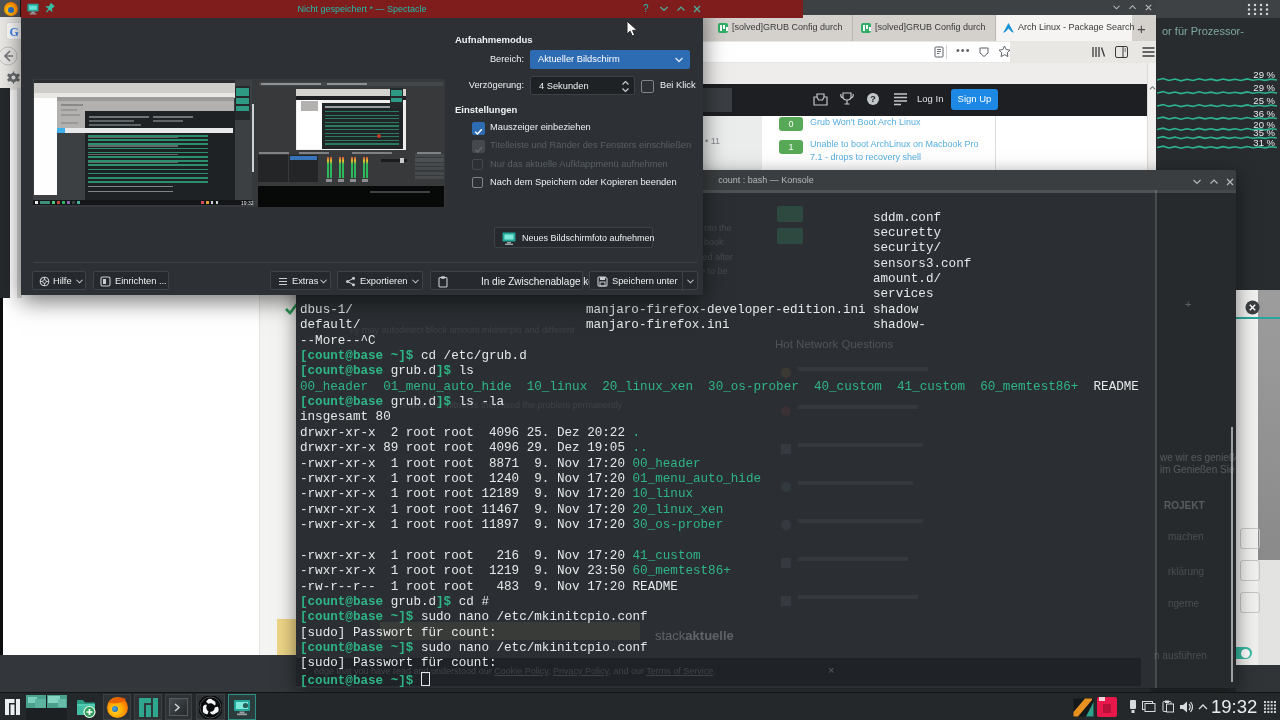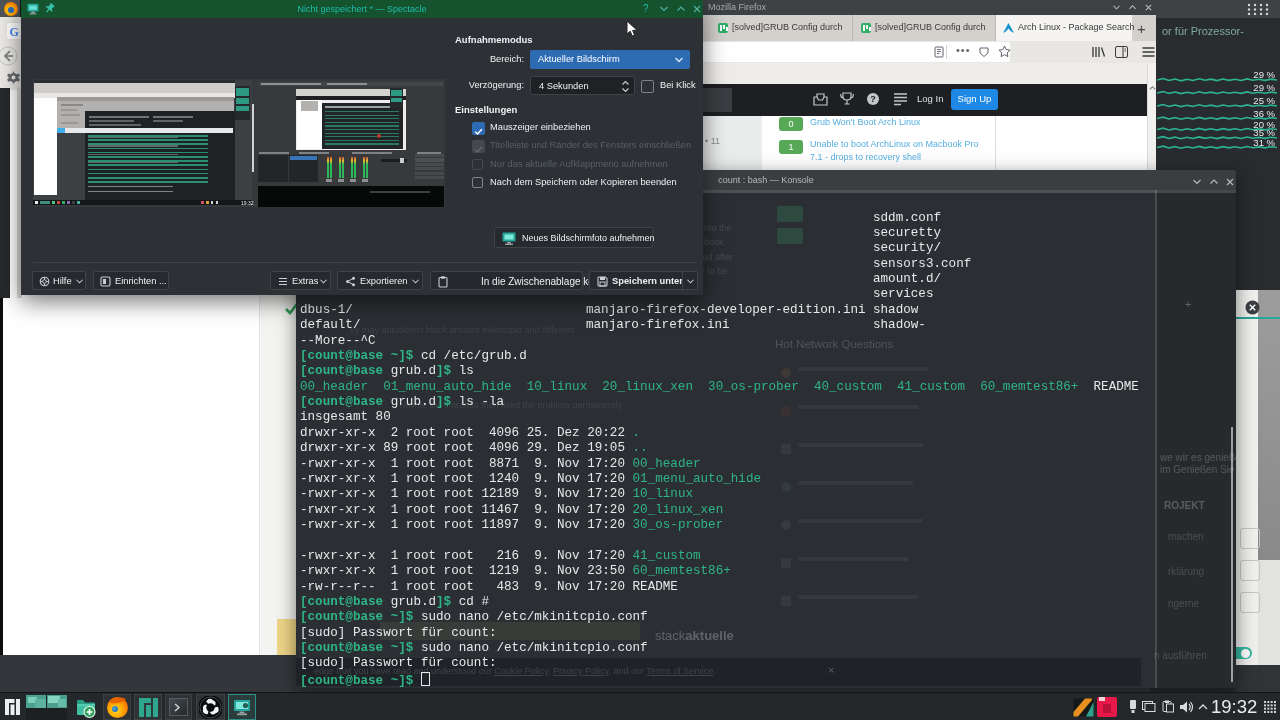--- a/index.html
+++ b/index.html
@@ -321,21 +321,21 @@
     <div class="tl" style="left:4px;top:420.2px;"><span class="g">[count@base ~]$</span> sudo nano /etc/mkinitcpio.conf</div>
     <div class="tl" style="left:4px;top:435.6px;">[sudo] Passwort für count:</div>
     <div class="tl" style="left:4px;top:451.0px;"><span class="g">[count@base ~]$</span> sudo nano /etc/mkinitcpio.conf</div>
     <div class="tl" style="left:4px;top:466.3px;">[sudo] Passwort für count:</div>
     <div class="tl" style="left:4px;top:481.7px;"><span class="g">[count@base ~]$</span> <span style="display:inline-block;width:7px;height:12px;border:1px solid #e6e9ea;vertical-align:-2px;"></span></div>
   </div>
 </div>
 
 <div class="abs" id="spectacle" style="left:21px;top:0;width:682px;height:295px;background:#2d3136;box-shadow:0 6px 22px rgba(0,0,0,0.55);">
 
-  <div class="abs" style="left:0;top:0;width:682px;height:18px;background:#14532d;">
+  <div class="abs" style="left:0;top:0;width:782px;height:18px;background:#7f1d1d;">
     <svg class="abs" style="left:5px;top:3px" width="14" height="12" viewBox="0 0 15 14">
       <rect x="1" y="1" width="13" height="9" rx="1" fill="#26a69a"></rect>
       <rect x="3" y="3" width="9" height="5" fill="#66e0d2"></rect>
       <rect x="5.5" y="10" width="4" height="2" fill="#9aa0a3"></rect>
       <rect x="3.5" y="12" width="8" height="1.4" fill="#9aa0a3"></rect>
     </svg>
     <svg class="abs" style="left:23px;top:3px" width="11" height="11" viewBox="0 0 12 12">
       <path d="M4 1 L8 1 L7.4 4.6 L9.5 6.5 L2.5 6.5 L4.6 4.6 Z M6 6.5 L6 11" stroke="#35bfa4" stroke-width="1.3" fill="#35bfa4" transform="rotate(40 6 6)"></path>
     </svg>
     <div class="abs" style="left:0;top:4px;width:682px;text-align:center;font-size:9px;color:#1fbcab;">Nicht gespeichert * — Spectacle</div>
@@ -548,21 +548,21 @@
         <rect x="3" y="0.3" width="4" height="2.4" rx="0.8" fill="#c9ced2"></rect>
       </svg>
     <div class="abs" style="left:22px;top:4px;font-size:10px;color:#eef0f1;white-space:nowrap;padding-left:28px;">In die Zwischenablage kopieren</div>
   </div>
   <div class="abs btn" style="left:568px;top:271px;width:109px;height:19px;">
     <svg class="abs" style="left:7px;top:4px" width="11" height="11" viewBox="0 0 11 11">
         <path d="M1 2 Q1 1 2 1 L8.3 1 L10 2.7 L10 9 Q10 10 9 10 L2 10 Q1 10 1 9 Z" stroke="#c9ced2" stroke-width="1.1" fill="none"></path>
         <rect x="3" y="1" width="5" height="3" fill="#c9ced2"></rect>
         <rect x="3" y="6" width="5" height="4" fill="none" stroke="#c9ced2"></rect>
       </svg>
-    <div class="abs" style="left:22px;top:4px;font-size:9.3px;color:#eef0f1;white-space:nowrap;font-weight:bold;">Speichern unter</div>
+    <div class="abs" style="left:22px;top:4px;font-size:9.3px;color:#eef0f1;white-space:nowrap;">Speichern unter</div>
     <div class="abs" style="left:92px;top:0;width:1px;height:19px;background:#3e4348;"></div>
     <svg class="abs" style="left:96px;top:6px" width="9" height="7" viewBox="0 0 10 8">
         <path d="M1.5 2 L5 5.5 L8.5 2" stroke="#c9ced2" stroke-width="1.2" fill="none"></path>
       </svg>
   </div>
 
   <svg class="abs" style="left:605px;top:20px" width="13" height="18" viewBox="0 0 13 18">
       <path d="M1 1 L1 14 L4.2 11.2 L6.2 16 L8.6 15 L6.6 10.4 L11 10.2 Z" fill="#ffffff" stroke="#222" stroke-width="1"></path>
     </svg>
 </div>

